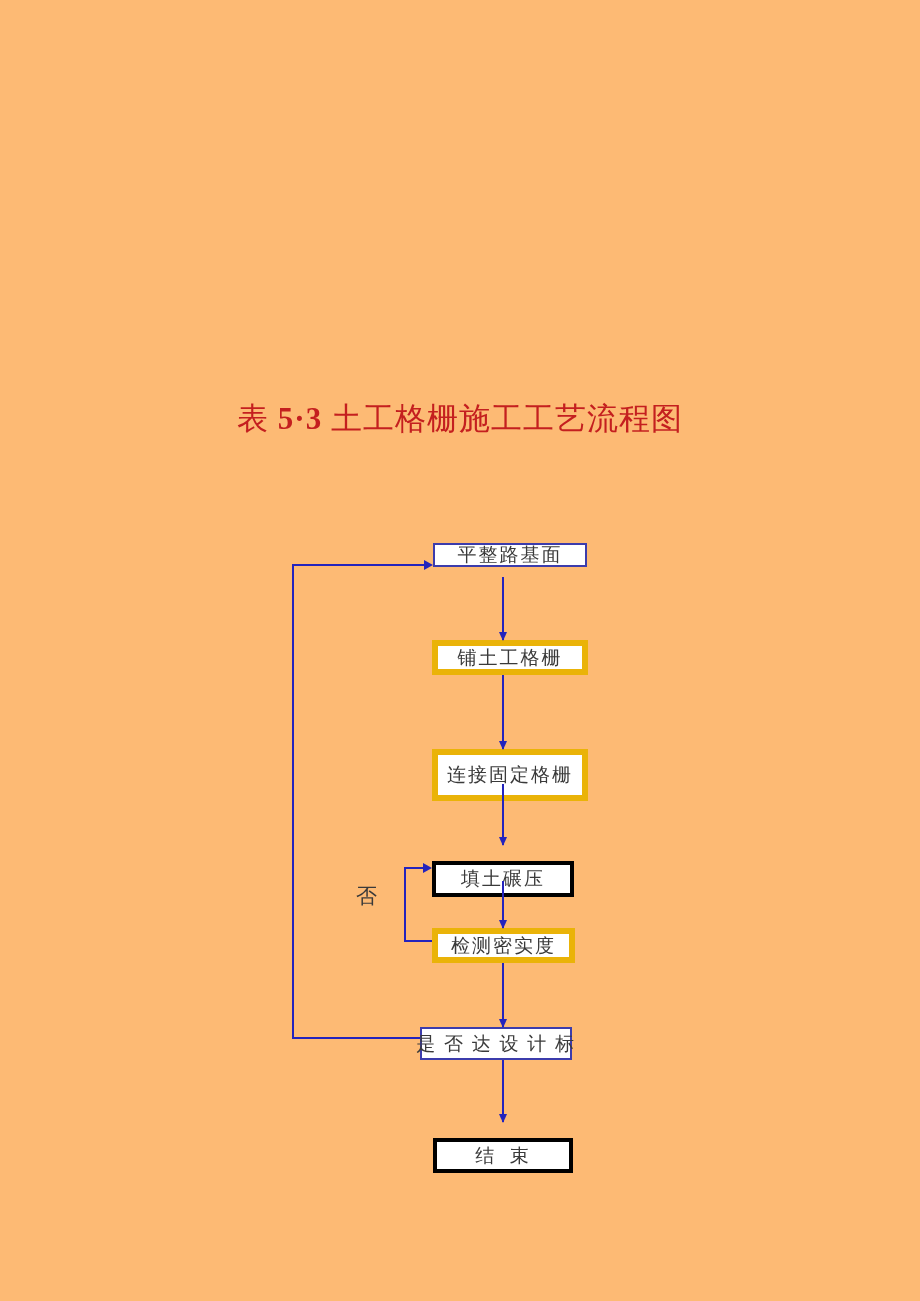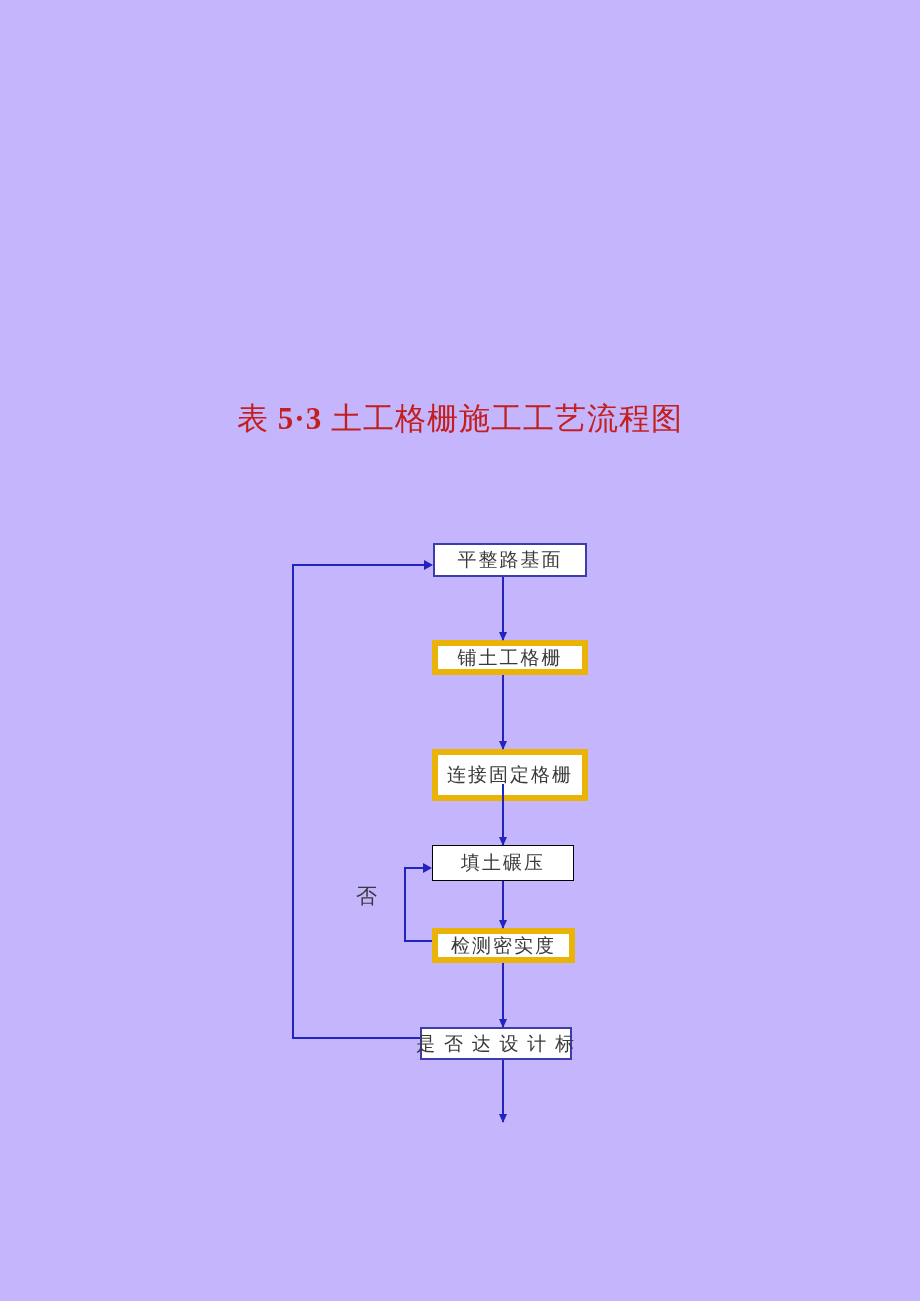--- a/index.html
+++ b/index.html
@@ -1,19 +1,19 @@
 <!DOCTYPE html>
 <html><head>
 <meta charset="utf-8">
 <style>
   html,body{margin:0;padding:0;background:#fff;}
   .page{
     position:relative;
     width:920px;height:1301px;
-    background:#c4b5fd;
+    background:#fdba74;
     overflow:hidden;
     font-family:"Liberation Serif","DejaVu Serif",serif;
   }
   
   .doc-title{
     position:absolute;
     left:0;right:0;top:398px;
     text-align:center;
     font-size:31px;
     color:#c41f1f;
@@ -27,22 +27,22 @@
     box-sizing:border-box;
     background:#ffffff;
     display:flex;align-items:center;justify-content:center;
     font-size:19px;
     color:#3a3a3a;
     letter-spacing:2px;
     white-space:pre;
   }
   .border-strong{border:2px solid #3c3cac;}
   .border-light{border:6px solid #eab308;}
-  .border-lav{border:1px solid #000000;}
-  .n1{left:433px;top:543px;width:154px;height:34px;}
+  .border-lav{border:4px solid #000000;margin-top:16px;}
+  .n1{left:433px;top:543px;width:154px;height:24px;}
   .n2{left:432px;top:640px;width:156px;height:35px;}
   .n3{left:432px;top:749px;width:156px;height:52px;}
   .n4{left:432px;top:845px;width:142px;height:36px;}
   .n5{left:432px;top:928px;width:143px;height:35px;}
   .n6{left:420px;top:1027px;width:152px;height:33px;}
   .n7{left:433px;top:1122px;width:140px;height:35px;}
   
   .vline{position:absolute;width:2px;background:#2323bd;}
   .vline.arrow::after{
     content:"";position:absolute;bottom:-1px;left:-3px;
@@ -84,20 +84,21 @@
 <div class="page">
 
   <div class="doc-title"><span>表 </span><span class="num">5·3</span><span> 土工格栅施工工艺流程图</span></div>
 
   <div class="flow-box n1 border-strong">平整路基面</div>
   <div class="flow-box n2 border-light">铺土工格栅</div>
   <div class="flow-box n3 border-light">连接固定格栅</div>
   <div class="flow-box n4 border-lav">填土碾压</div>
   <div class="flow-box n5 border-light">检测密实度</div>
   <div class="flow-box n6 border-strong">是 否 达 设 计 标</div>
+  <div class="flow-box n7 border-lav">结  束</div>
 
   <div class="vline arrow v1"></div>
   <div class="vline arrow v2"></div>
   <div class="vline arrow v3"></div>
   <div class="vline arrow v4"></div>
   <div class="vline arrow v5"></div>
   <div class="vline arrow v6"></div>
 
   <div class="hline loop1-h-bottom"></div>
   <div class="vline loop1-v"></div>

